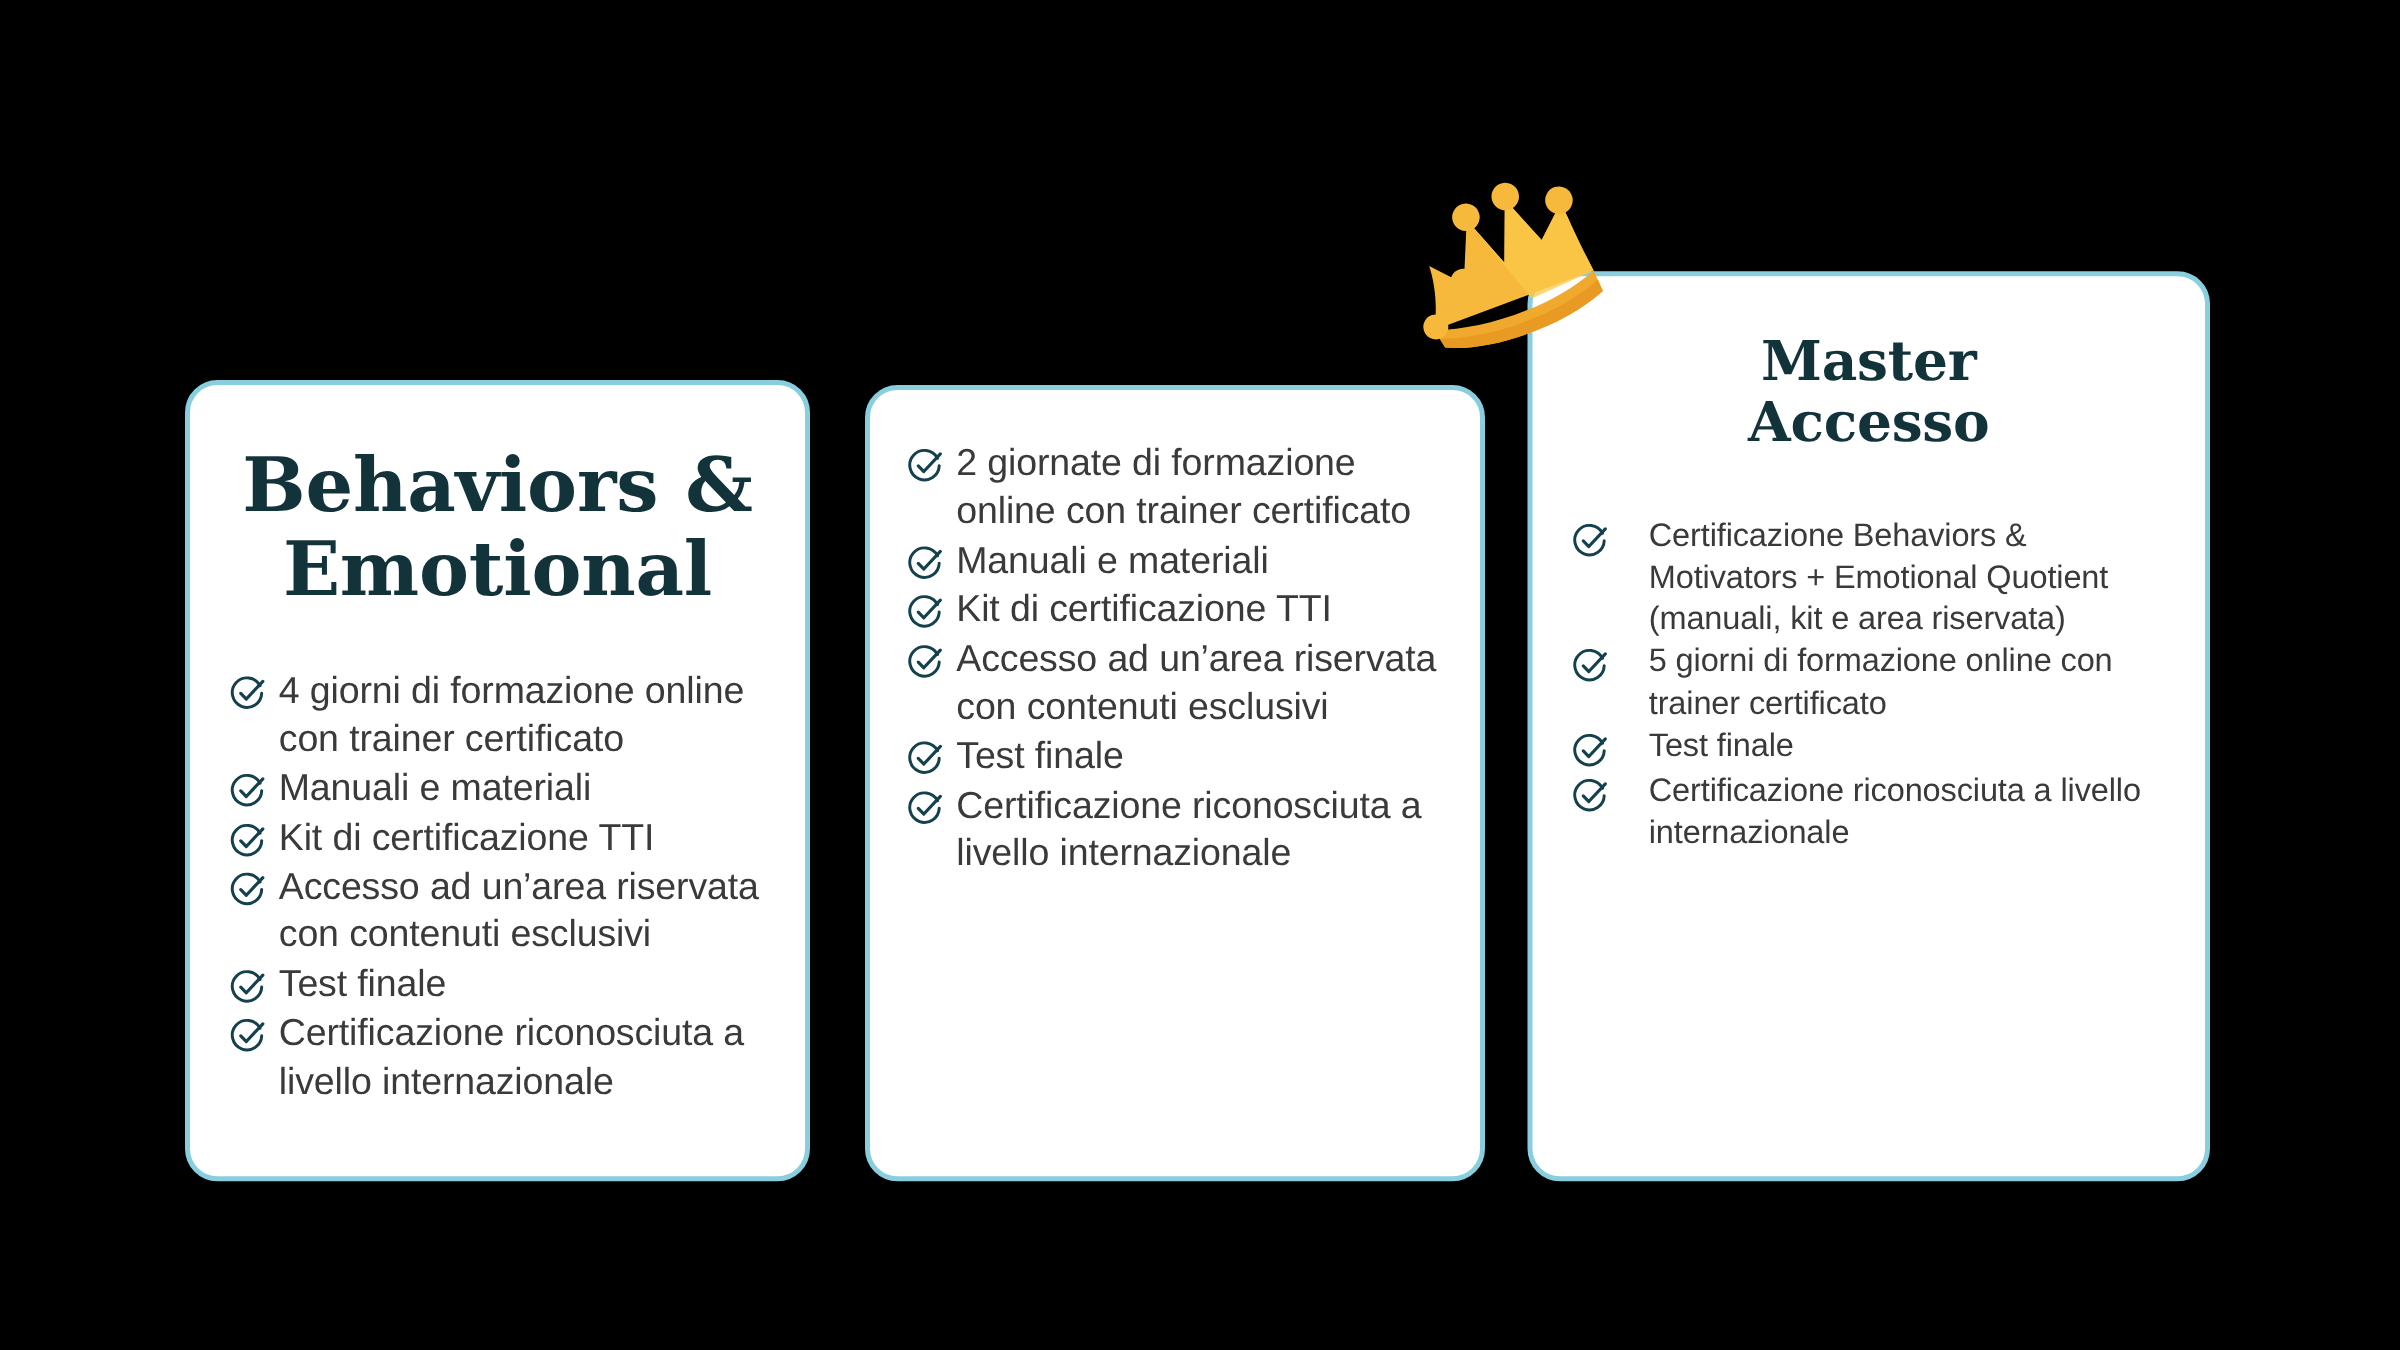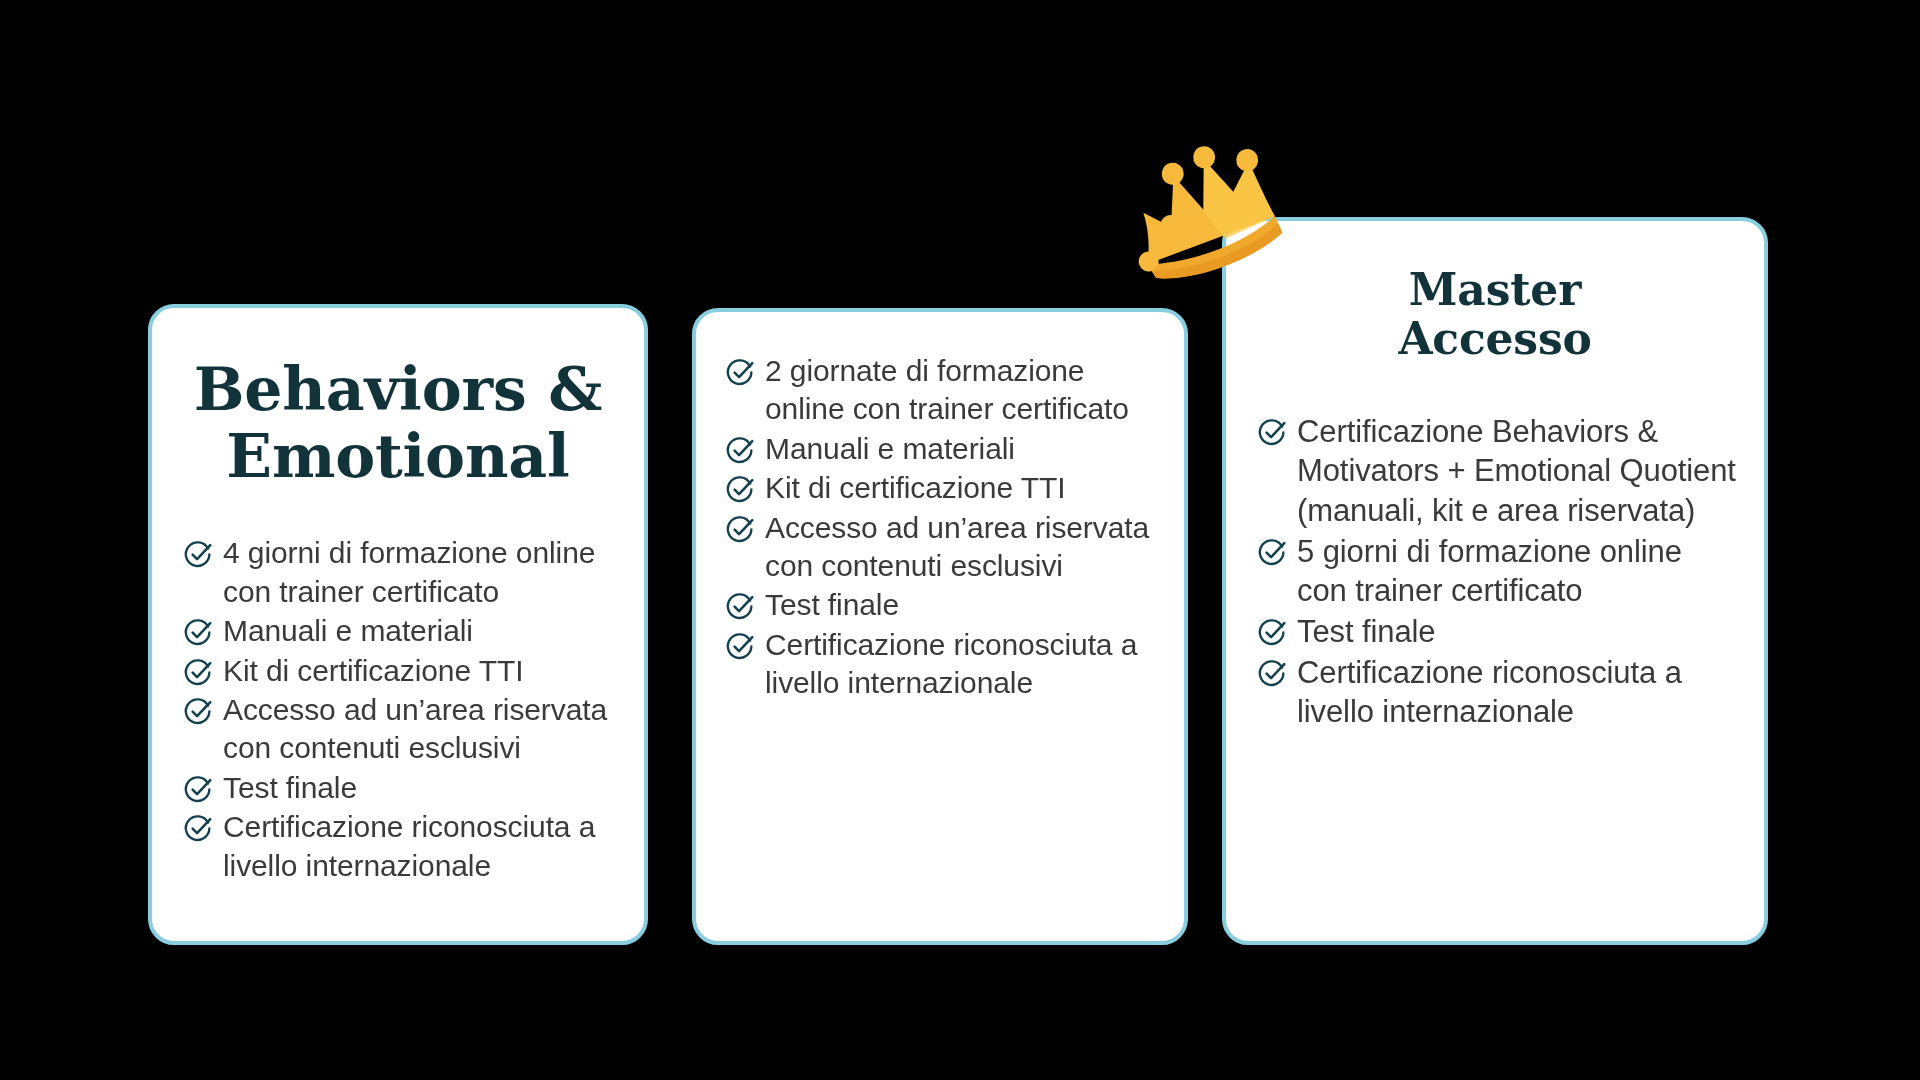--- a/index.html
+++ b/index.html
@@ -63,21 +63,21 @@
   .feature-item {
     position: relative;
     display: flex;
     align-items: flex-start;
     color: #3A3A3A;
     font-size: 30px;
     line-height: 1.28;
     letter-spacing: -0.1px;
     margin-bottom: 1px;
   }
-  #card-2 .feature-item { font-size: 31px; }
+  #card-2 .feature-item { font-size: 26px; gap: 22px; }
 
   .check-icon {
     flex: 0 0 auto;
     width: 29px;
     height: 29px;
     margin-right: 10px;
     margin-top: 6px;
     display: block;
   }
   .feature-text { display: block; }

